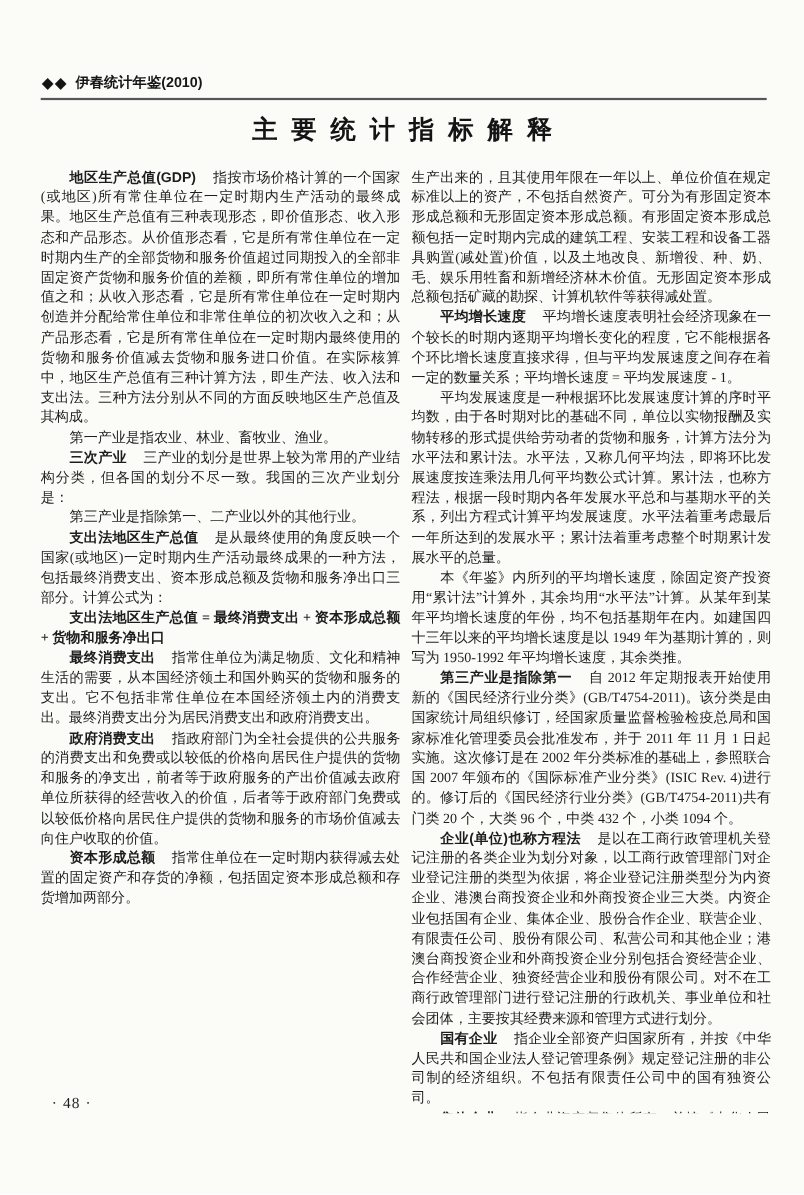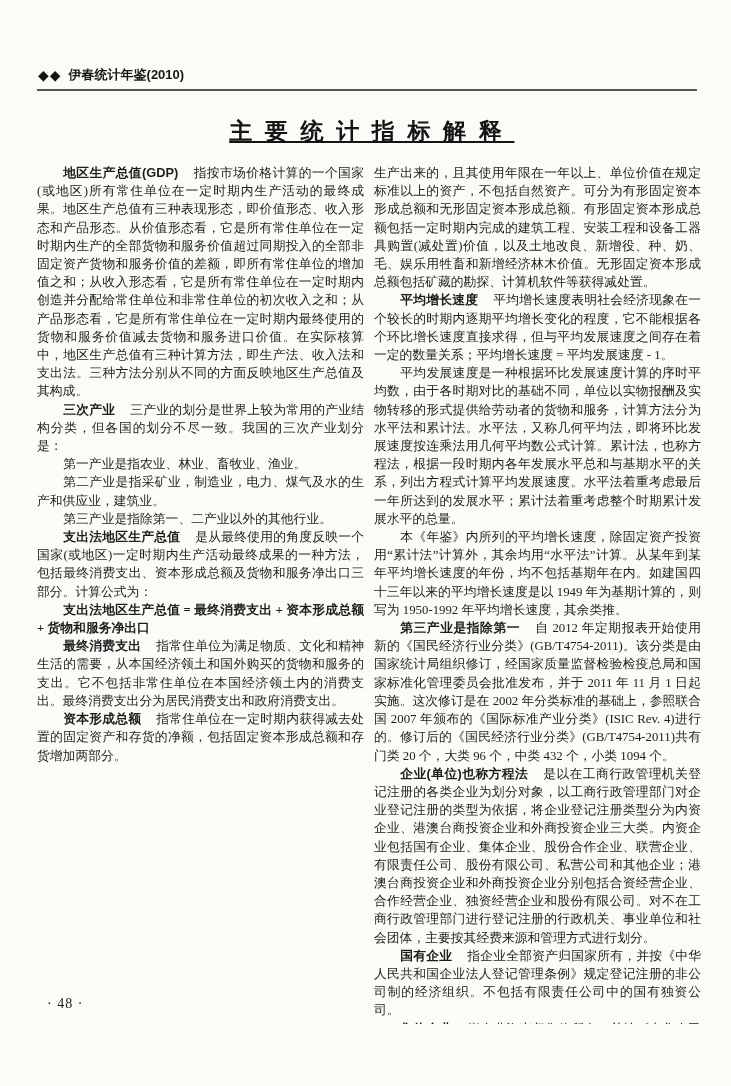--- a/index.html
+++ b/index.html
@@ -50,21 +50,21 @@
     font-family: "Liberation Sans", "DejaVu Sans", sans-serif;
     font-size: 23px;
     font-weight: 700;
     letter-spacing: 0.55em;
     text-indent: 0.55em;
     color: #141414;
   }
   .columns {
     position: absolute;
     left: 37px;
-    top: 164px;
+    top: 152px;
     width: 664px;
     height: 860px;
     display: flex;
     gap: 10px;
     overflow: hidden;
     justify-content: center;
   }
   .col {
     width: 327px;
     font-size: 12.8px;
@@ -98,32 +98,32 @@
 
 <div class="page">
 
   <div class="page-header">
     <span class="diamonds">◆◆</span>
     <span>伊春统计年鉴(2010)</span>
   </div>
 
   <div class="header-rule"></div>
 
-  <h1 class="page-title" style="margin:14px;text-decoration:underline;">主要统计指标解释</h1>
+  <h1 class="page-title" style="margin:0;">主要统计指标解释</h1>
 
   <div class="columns">
     <div class="col">
         <p class="para entry"><b class="term">地区生产总值(GDP)</b>　指按市场价格计算的一个国家(或地区)所有常住单位在一定时期内生产活动的最终成果。地区生产总值有三种表现形态，即价值形态、收入形态和产品形态。从价值形态看，它是所有常住单位在一定时期内生产的全部货物和服务价值超过同期投入的全部非固定资产货物和服务价值的差额，即所有常住单位的增加值之和；从收入形态看，它是所有常住单位在一定时期内创造并分配给常住单位和非常住单位的初次收入之和；从产品形态看，它是所有常住单位在一定时期内最终使用的货物和服务价值减去货物和服务进口价值。在实际核算中，地区生产总值有三种计算方法，即生产法、收入法和支出法。三种方法分别从不同的方面反映地区生产总值及其构成。</p>
+        <p class="para plain">第一产业是指农业、林业、畜牧业、渔业。</p>
         <p class="para entry"><b class="term">三次产业</b>　三产业的划分是世界上较为常用的产业结构分类，但各国的划分不尽一致。我国的三次产业划分是：</p>
-        <p class="para plain">第一产业是指农业、林业、畜牧业、渔业。</p>
-        <p class="para plain">第二产业是指采矿业，制造业，电力、煤气及水的生产和供应业，建筑业。</p>
         <p class="para plain">第三产业是指除第一、二产业以外的其他行业。</p>
         <p class="para entry"><b class="term">支出法地区生产总值</b>　是从最终使用的角度反映一个国家(或地区)一定时期内生产活动最终成果的一种方法，包括最终消费支出、资本形成总额及货物和服务净出口三部分。计算公式为：</p>
         <p class="para formula">支出法地区生产总值 = 最终消费支出 + 资本形成总额 + 货物和服务净出口</p>
         <p class="para entry"><b class="term">最终消费支出</b>　指常住单位为满足物质、文化和精神生活的需要，从本国经济领土和国外购买的货物和服务的支出。它不包括非常住单位在本国经济领土内的消费支出。最终消费支出分为居民消费支出和政府消费支出。</p>
+        <p class="para entry"><b class="term">政府消费支出</b>　指政府部门为全社会提供的公共服务的消费支出和免费或以较低的价格向居民住户提供的货物和服务的净支出，前者等于政府服务的产出价值减去政府单位所获得的经营收入的价值，后者等于政府部门免费或以较低价格向居民住户提供的货物和服务的市场价值减去向住户收取的价值。</p>
         <p class="para entry"><b class="term">资本形成总额</b>　指常住单位在一定时期内获得减去处置的固定资产和存货的净额，包括固定资本形成总额和存货增加两部分。</p>
       </div>
     <div class="col">
         <p class="para continuation">生产出来的，且其使用年限在一年以上、单位价值在规定标准以上的资产，不包括自然资产。可分为有形固定资本形成总额和无形固定资本形成总额。有形固定资本形成总额包括一定时期内完成的建筑工程、安装工程和设备工器具购置(减处置)价值，以及土地改良、新增役、种、奶、毛、娱乐用牲畜和新增经济林木价值。无形固定资本形成总额包括矿藏的勘探、计算机软件等获得减处置。</p>
         <p class="para entry"><b class="term">平均增长速度</b>　平均增长速度表明社会经济现象在一个较长的时期内逐期平均增长变化的程度，它不能根据各个环比增长速度直接求得，但与平均发展速度之间存在着一定的数量关系；平均增长速度 = 平均发展速度 - 1。</p>
         <p class="para plain">平均发展速度是一种根据环比发展速度计算的序时平均数，由于各时期对比的基础不同，单位以实物报酬及实物转移的形式提供给劳动者的货物和服务，计算方法分为水平法和累计法。水平法，又称几何平均法，即将环比发展速度按连乘法用几何平均数公式计算。累计法，也称方程法，根据一段时期内各年发展水平总和与基期水平的关系，列出方程式计算平均发展速度。水平法着重考虑最后一年所达到的发展水平；累计法着重考虑整个时期累计发展水平的总量。</p>
         <p class="para plain">本《年鉴》内所列的平均增长速度，除固定资产投资用“累计法”计算外，其余均用“水平法”计算。从某年到某年平均增长速度的年份，均不包括基期年在内。如建国四十三年以来的平均增长速度是以 1949 年为基期计算的，则写为 1950-1992 年平均增长速度，其余类推。</p>
         <p class="para entry"><b class="term">第三产业是指除第一</b>　自 2012 年定期报表开始使用新的《国民经济行业分类》(GB/T4754-2011)。该分类是由国家统计局组织修订，经国家质量监督检验检疫总局和国家标准化管理委员会批准发布，并于 2011 年 11 月 1 日起实施。这次修订是在 2002 年分类标准的基础上，参照联合国 2007 年颁布的《国际标准产业分类》(ISIC Rev. 4)进行的。修订后的《国民经济行业分类》(GB/T4754-2011)共有门类 20 个，大类 96 个，中类 432 个，小类 1094 个。</p>
         <p class="para entry"><b class="term">企业(单位)也称方程法</b>　是以在工商行政管理机关登记注册的各类企业为划分对象，以工商行政管理部门对企业登记注册的类型为依据，将企业登记注册类型分为内资企业、港澳台商投资企业和外商投资企业三大类。内资企业包括国有企业、集体企业、股份合作企业、联营企业、有限责任公司、股份有限公司、私营公司和其他企业；港澳台商投资企业和外商投资企业分别包括合资经营企业、合作经营企业、独资经营企业和股份有限公司。对不在工商行政管理部门进行登记注册的行政机关、事业单位和社会团体，主要按其经费来源和管理方式进行划分。</p>
         <p class="para entry"><b class="term">国有企业</b>　指企业全部资产归国家所有，并按《中华人民共和国企业法人登记管理条例》规定登记注册的非公司制的经济组织。不包括有限责任公司中的国有独资公司。</p>

